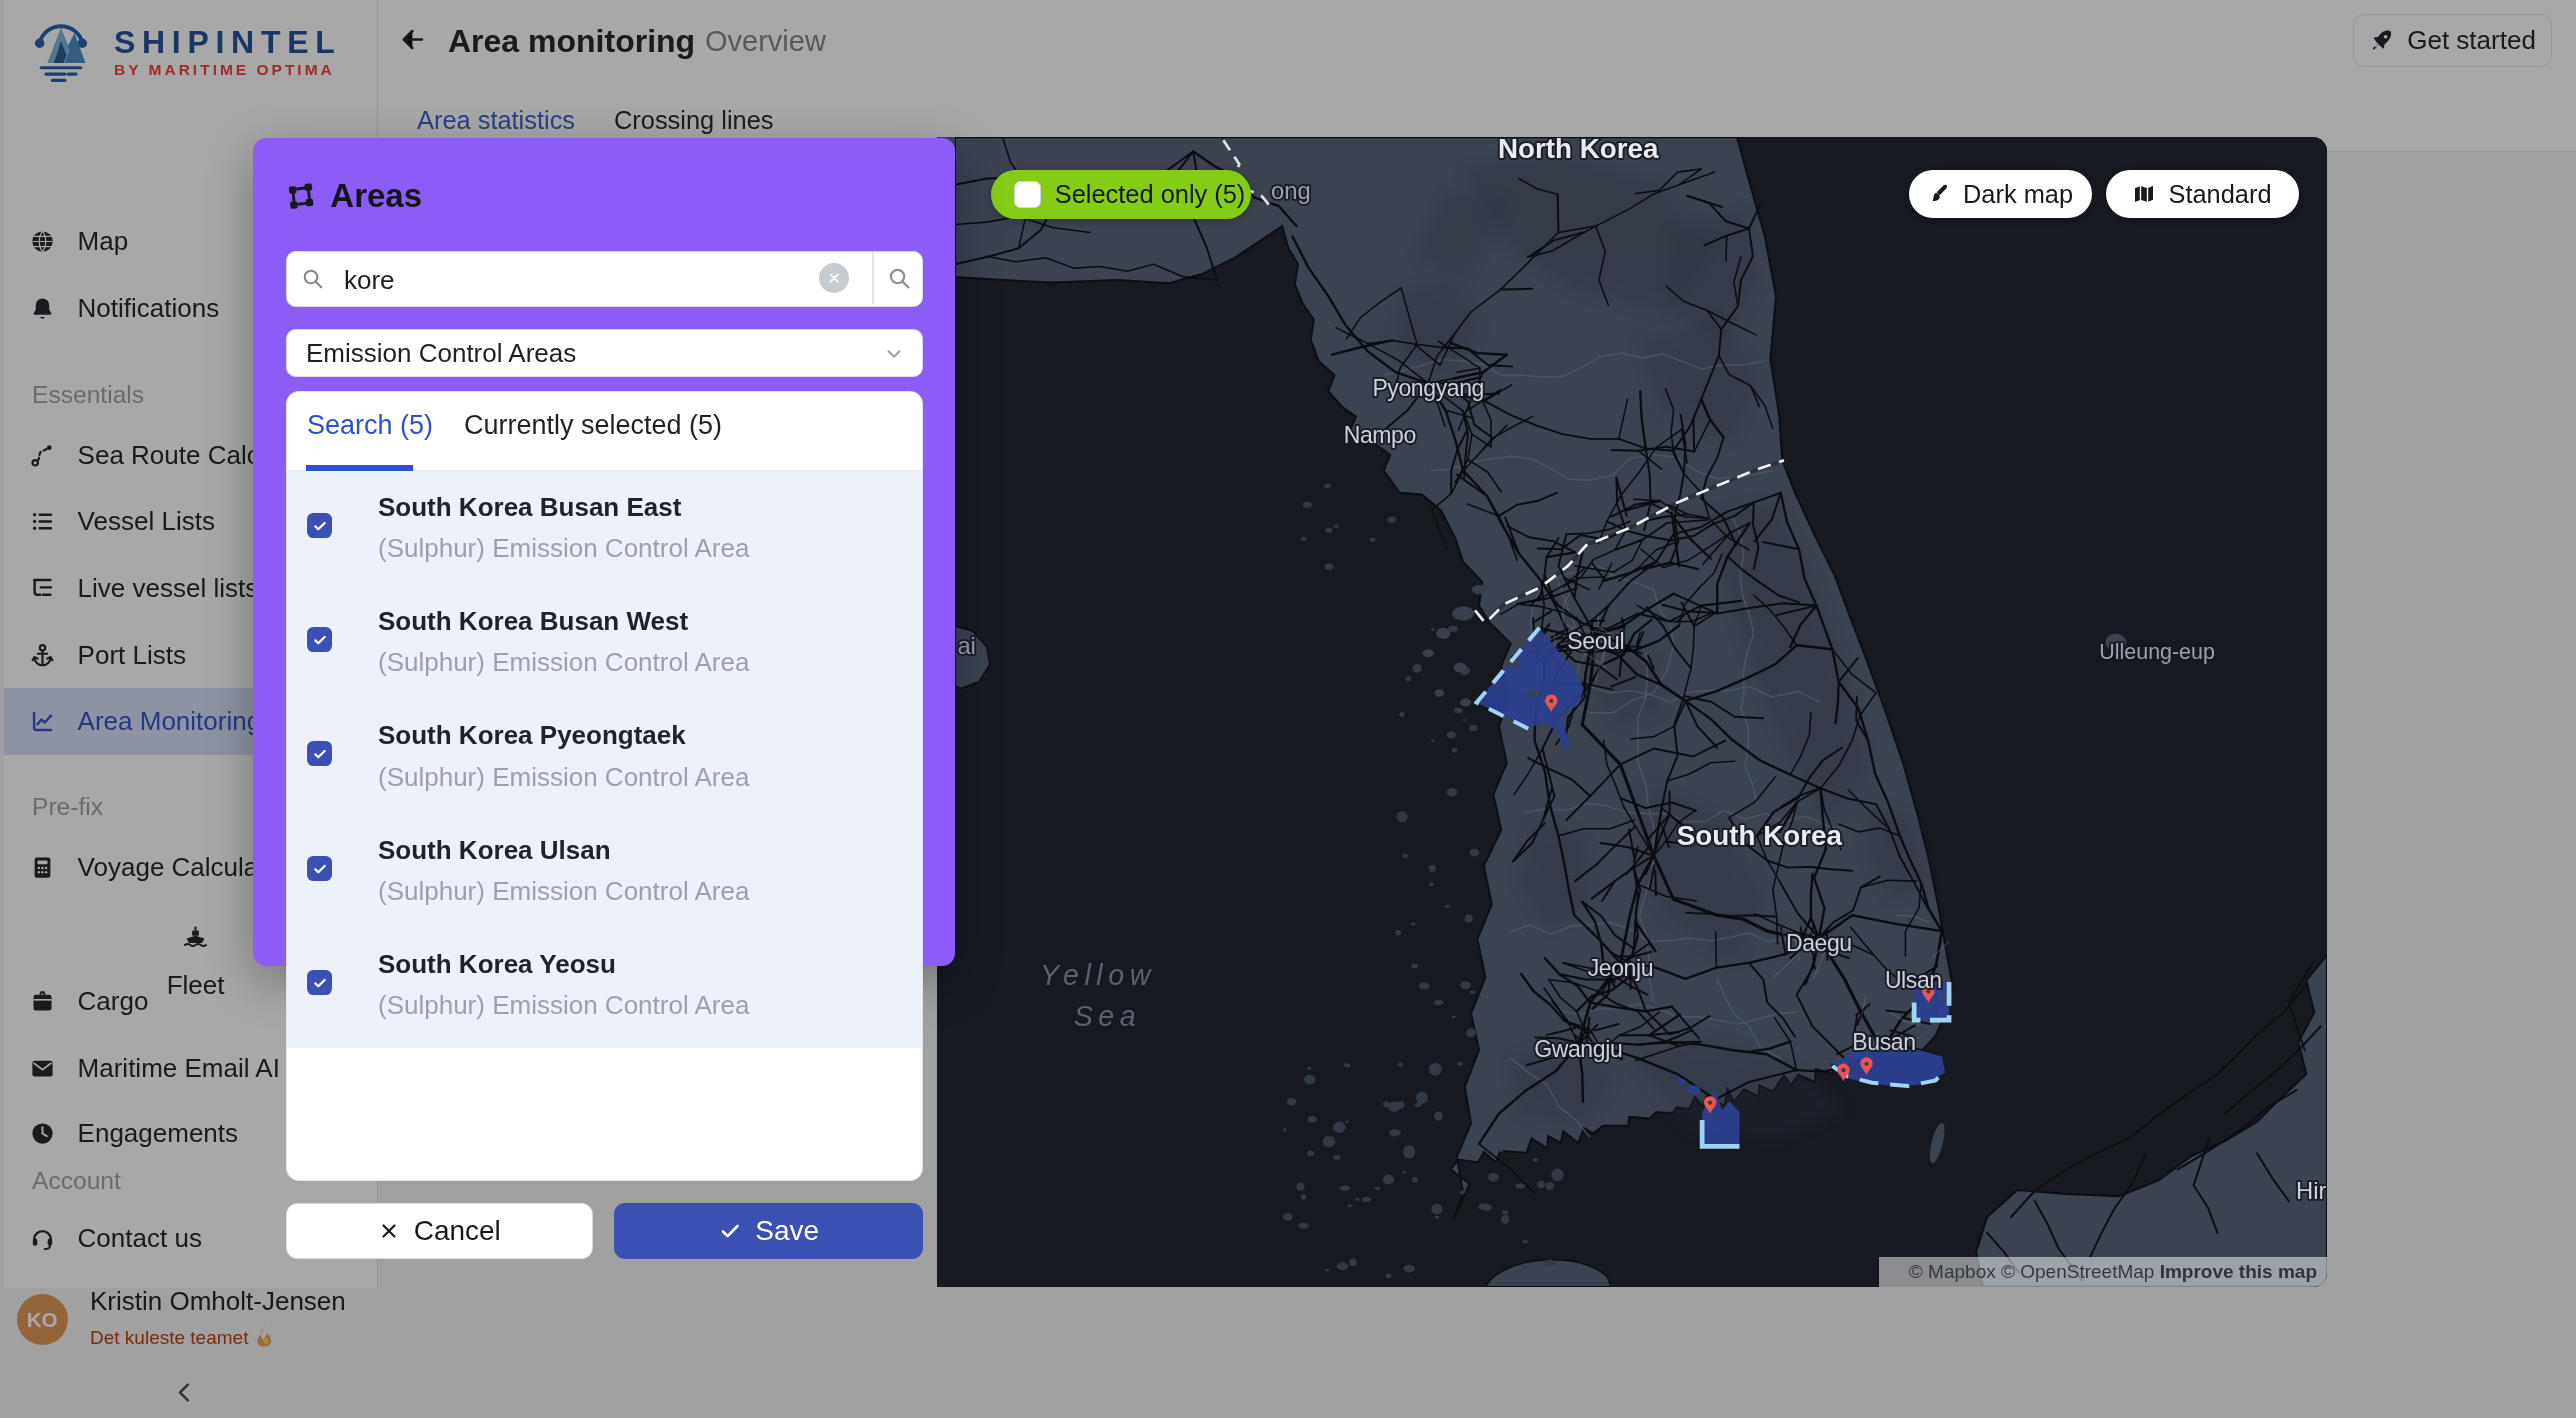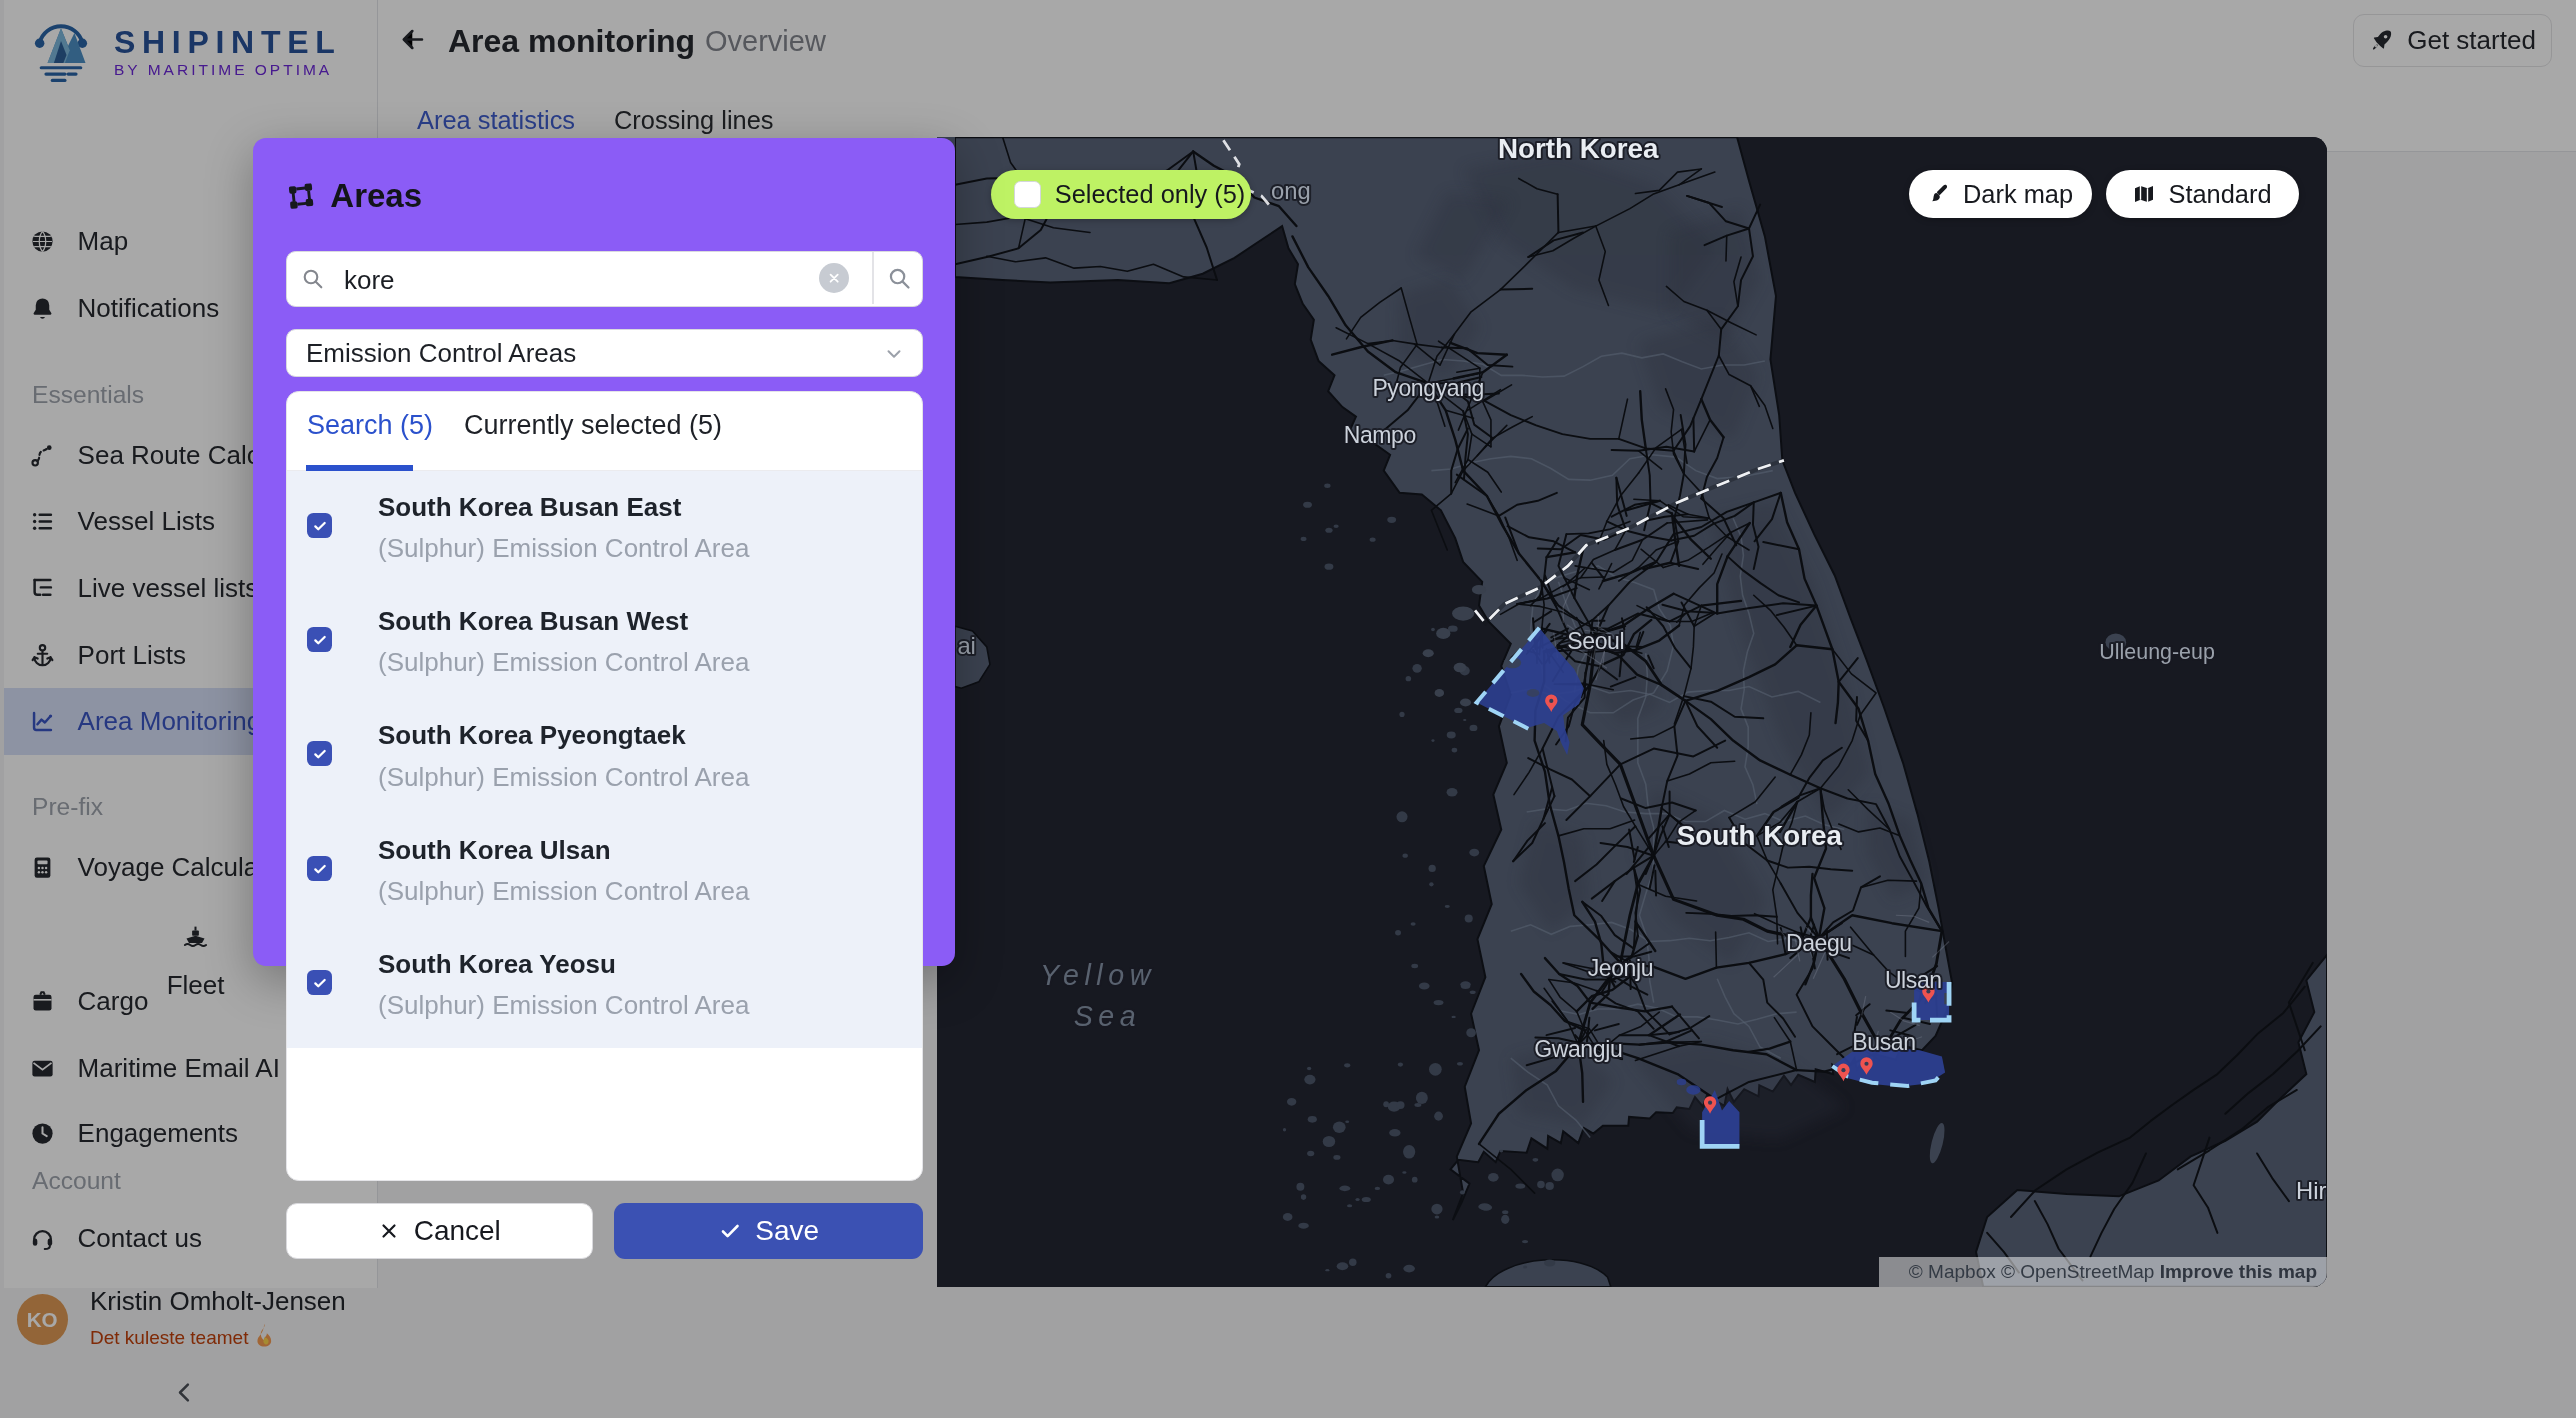--- a/index.html
+++ b/index.html
@@ -36,21 +36,21 @@
   <circle cx="12" cy="37" r="6" fill="#2a65a8"></circle>
         <circle cx="66" cy="37" r="6" fill="#2a65a8"></circle>
   <path d="M22 62 L39 18 L48 40 L56 24 L70 62 Z" fill="#4d8fc4"></path>
   <path d="M22 62 L39 18 L50 46 L44 62 Z" fill="#7db8dd"></path>
   <path d="M30 62 L39 34 L46 52 L42 62 Z" fill="#2d5f96"></path>
   <path d="M14 68 h36 M50 68 h14" stroke="#2a65a8" stroke-width="4" stroke-linecap="round"></path>
   <path d="M20 76 h24 M48 76 h10" stroke="#2a65a8" stroke-width="4" stroke-linecap="round"></path>
   <path d="M28 84 h16" stroke="#2a65a8" stroke-width="4" stroke-linecap="round"></path>
 </svg>
     <div class="abs" style="left:110px;top:24px;font-size:32px;font-weight:700;letter-spacing:6.7px;color:#28529a">SHIPINTEL</div>
-    <div class="abs" style="left:110px;top:61px;font-size:15.5px;font-weight:400;letter-spacing:3px;color:#6d28d9">BY MARITIME OPTIMA</div>
+    <div class="abs" style="left:110px;top:61px;font-size:15.5px;font-weight:700;letter-spacing:3px;color:#ef4444">BY MARITIME OPTIMA</div>
     <div style="position:absolute;left:24.6px;top:228px;width:334px;height:27px;display:flex;align-items:center;gap:22px;">
         <svg width="27" height="27" viewBox="0 0 24 24" fill="none" style="flex:none">
           <circle cx="12" cy="12" r="9" fill="#26292f"></circle>
           <path d="M12 3c-3.8 4.6-3.8 13.4 0 18M12 3c3.8 4.6 3.8 13.4 0 18M3.4 12h17.2M4.6 7.5h14.8M4.6 16.5h14.8" stroke="#fff" stroke-width="1.1"></path>
         </svg>
         <span style="font-size:26px;color:#26292f;white-space:nowrap">Map</span>
       </div>
     <div style="position:absolute;left:24.6px;top:295px;width:334px;height:27px;display:flex;align-items:center;gap:22px;">
         <svg width="27" height="27" viewBox="0 0 24 24" fill="none" style="flex:none">
           <path d="M12 3a6 6 0 0 1 6 6v4.2l1.8 2.8c.4.6 0 1.5-.8 1.5H5c-.8 0-1.2-.9-.8-1.5L6 13.2V9a6 6 0 0 1 6-6z" fill="#26292f"></path>
@@ -759,21 +759,21 @@
 <text x="1170" y="1150" font-family="Liberation Sans, sans-serif" font-size="29" font-weight="500" fill="#ccd2db" text-anchor="middle" letter-spacing="-0.5" stroke="#171921" stroke-width="5" stroke-linejoin="round" paint-order="stroke" stroke-opacity="0.85">Busan</text>
 <text x="1207" y="1072" font-family="Liberation Sans, sans-serif" font-size="29" font-weight="500" fill="#ccd2db" text-anchor="middle" letter-spacing="-0.5" stroke="#171921" stroke-width="5" stroke-linejoin="round" paint-order="stroke" stroke-opacity="0.85">Ulsan</text>
 <text x="1514" y="657" font-family="Liberation Sans, sans-serif" font-size="27" font-weight="400" fill="#9aa1ab" text-anchor="middle" letter-spacing="0" stroke="#171921" stroke-width="5" stroke-linejoin="round" paint-order="stroke" stroke-opacity="0.85">Ulleung-eup</text>
 <text x="398" y="78" font-family="Liberation Sans, sans-serif" font-size="30" font-weight="400" fill="#9aa1ab" text-anchor="start" letter-spacing="0" stroke="#171921" stroke-width="5" stroke-linejoin="round" paint-order="stroke" stroke-opacity="0.85">ong</text>
 <text x="3" y="651" font-family="Liberation Sans, sans-serif" font-size="30" font-weight="400" fill="#9aa1ab" text-anchor="start" letter-spacing="0" stroke="#171921" stroke-width="5" stroke-linejoin="round" paint-order="stroke" stroke-opacity="0.85">ai</text>
 <text x="1689" y="1337" font-family="Liberation Sans, sans-serif" font-size="30" font-weight="500" fill="#ccd2db" text-anchor="start" letter-spacing="0" stroke="#171921" stroke-width="5" stroke-linejoin="round" paint-order="stroke" stroke-opacity="0.85">Hiros</text>
 <text x="180" y="1068" font-family="Liberation Sans, sans-serif" font-size="36" font-weight="400" fill="#59626f" text-anchor="middle" letter-spacing="7" font-style="italic" stroke="#171921" stroke-width="5" stroke-linejoin="round" paint-order="stroke" stroke-opacity="0.85">Yellow</text>
 <text x="192" y="1120" font-family="Liberation Sans, sans-serif" font-size="36" font-weight="400" fill="#59626f" text-anchor="middle" letter-spacing="7" font-style="italic" stroke="#171921" stroke-width="5" stroke-linejoin="round" paint-order="stroke" stroke-opacity="0.85">Sea</text>
   </svg>
 
-  <div class="abs" style="left:36px;top:33px;width:260px;height:49px;border-radius:25.4px;background:#bef264;box-shadow:0 1.6px 6.4px rgba(0,0,0,0.25);display:flex;align-items:center;gap:14.3px;padding-left:23px">
+  <div class="abs" style="left:36px;top:33px;width:260px;height:49px;border-radius:25.4px;background:#84cc16;box-shadow:0 1.6px 6.4px rgba(0,0,0,0.25);display:flex;align-items:center;gap:14.3px;padding-left:23px">
     <div style="width:27px;height:27px;border-radius:6.4px;background:#fff;border:1.6px solid #d3d6db;flex:none"></div>
     <span style="font-size:25.4px;color:#16181d;white-space:nowrap">Selected only (5)</span>
   </div>
 
   <div class="abs" style="left:954px;top:33px;width:183px;height:48px;border-radius:24.6px;background:#fff;box-shadow:0 1.6px 6.4px rgba(0,0,0,0.25);display:flex;align-items:center;justify-content:center;gap:12px">
     <svg width="24" height="24" viewBox="0 0 24 24">
           <path d="M19.5 3.2c.9.9.7 2.4-.3 3.4l-6.6 6.6-2.9-2.9 6.5-6.6c1-1 2.5-1.3 3.3-.5z" fill="#17191e"></path>
           <path d="M9 11c1.7 0 3.8 2 3.8 3.8 0 2.6-2.6 4.4-7.6 4.4.9-.8 1-1.8 1.2-3.2C6.7 13.5 7.3 11 9 11z" fill="#17191e"></path>
         </svg>
     <span style="font-size:25.4px;font-weight:500;color:#17191e">Dark map</span>

